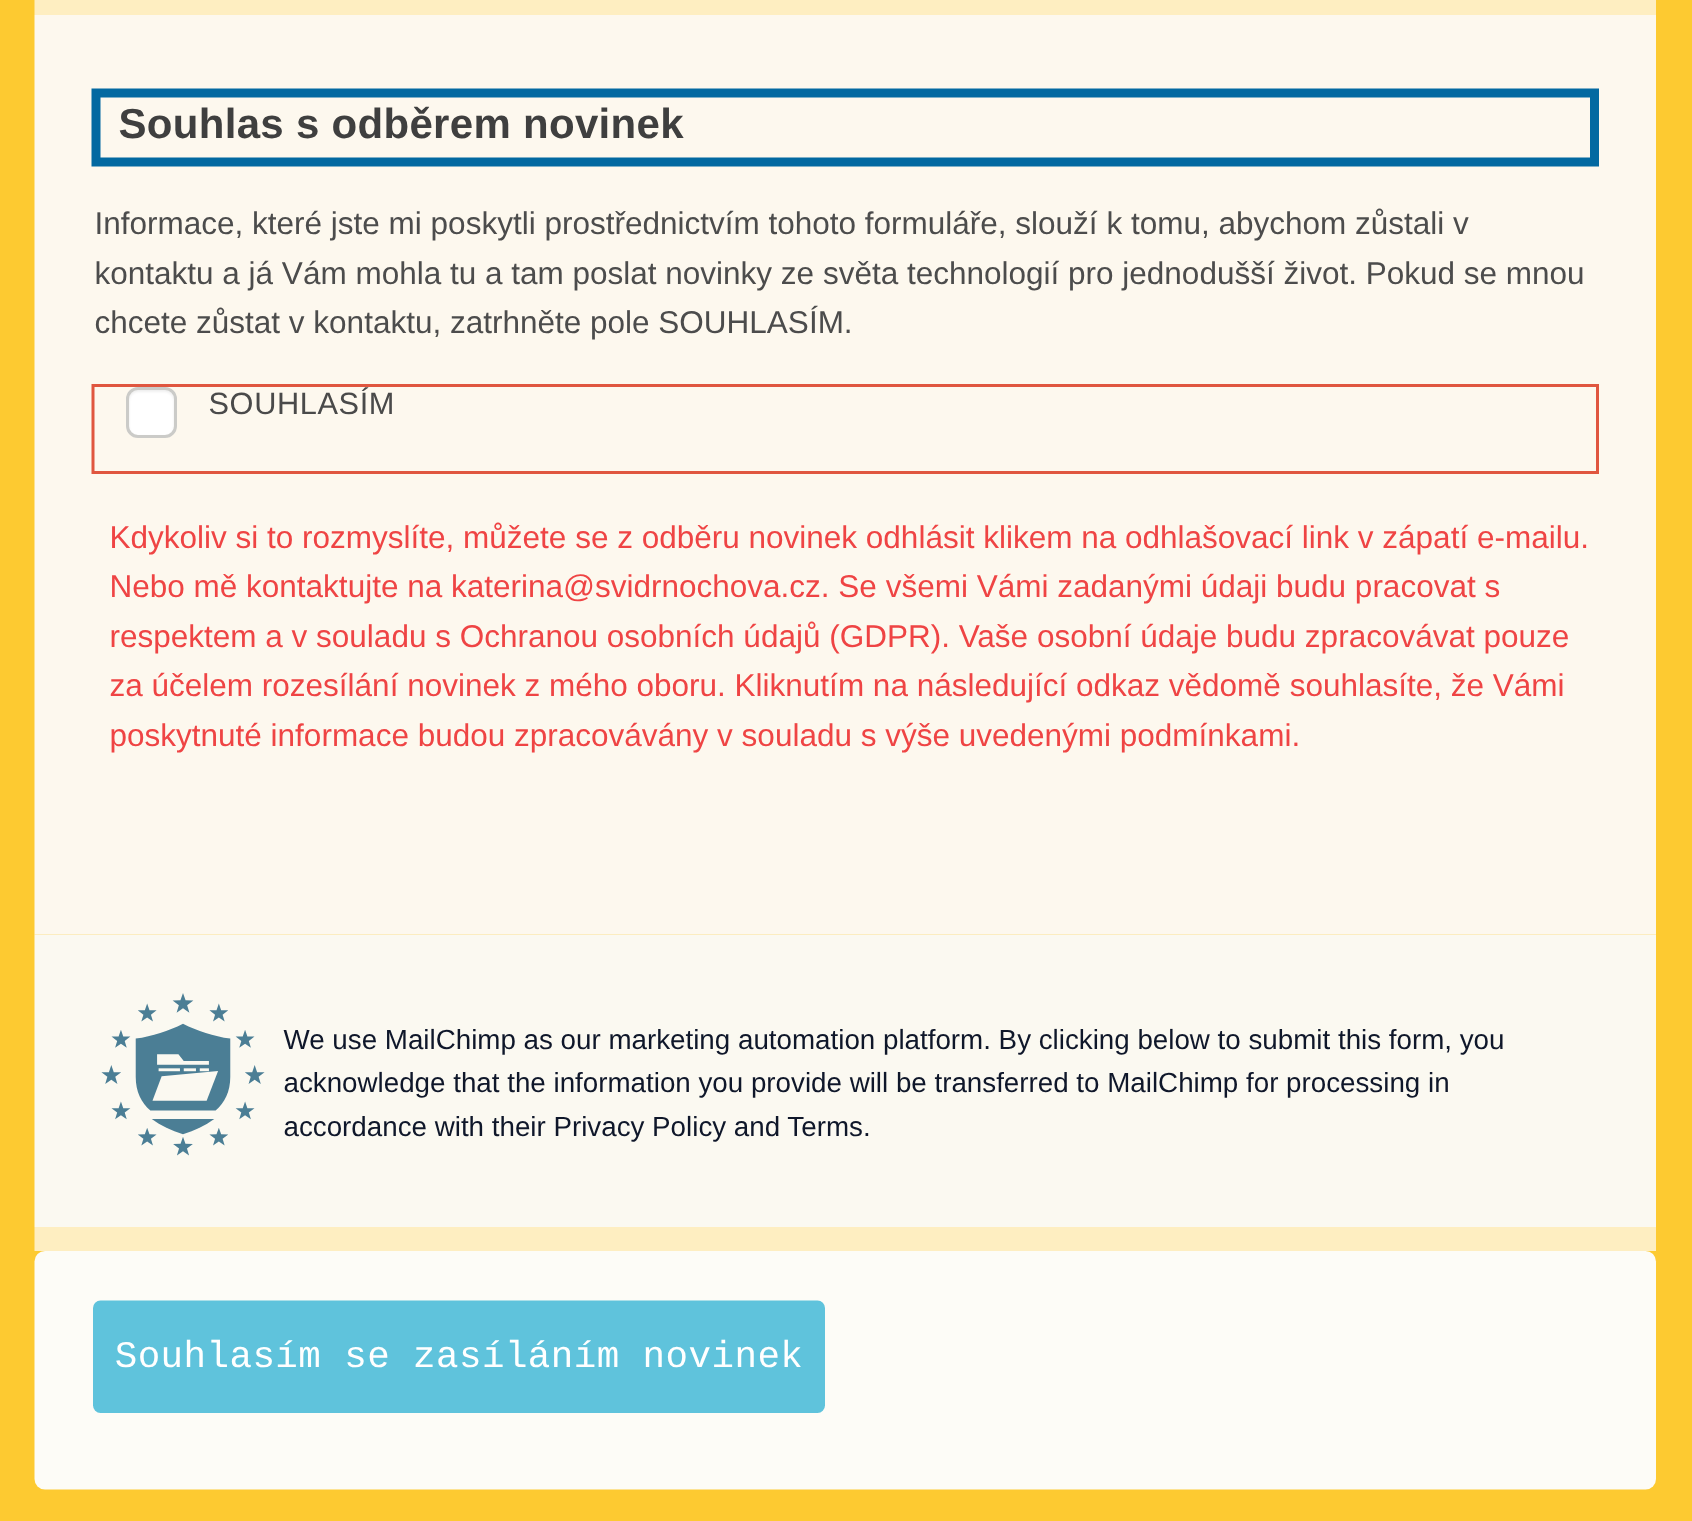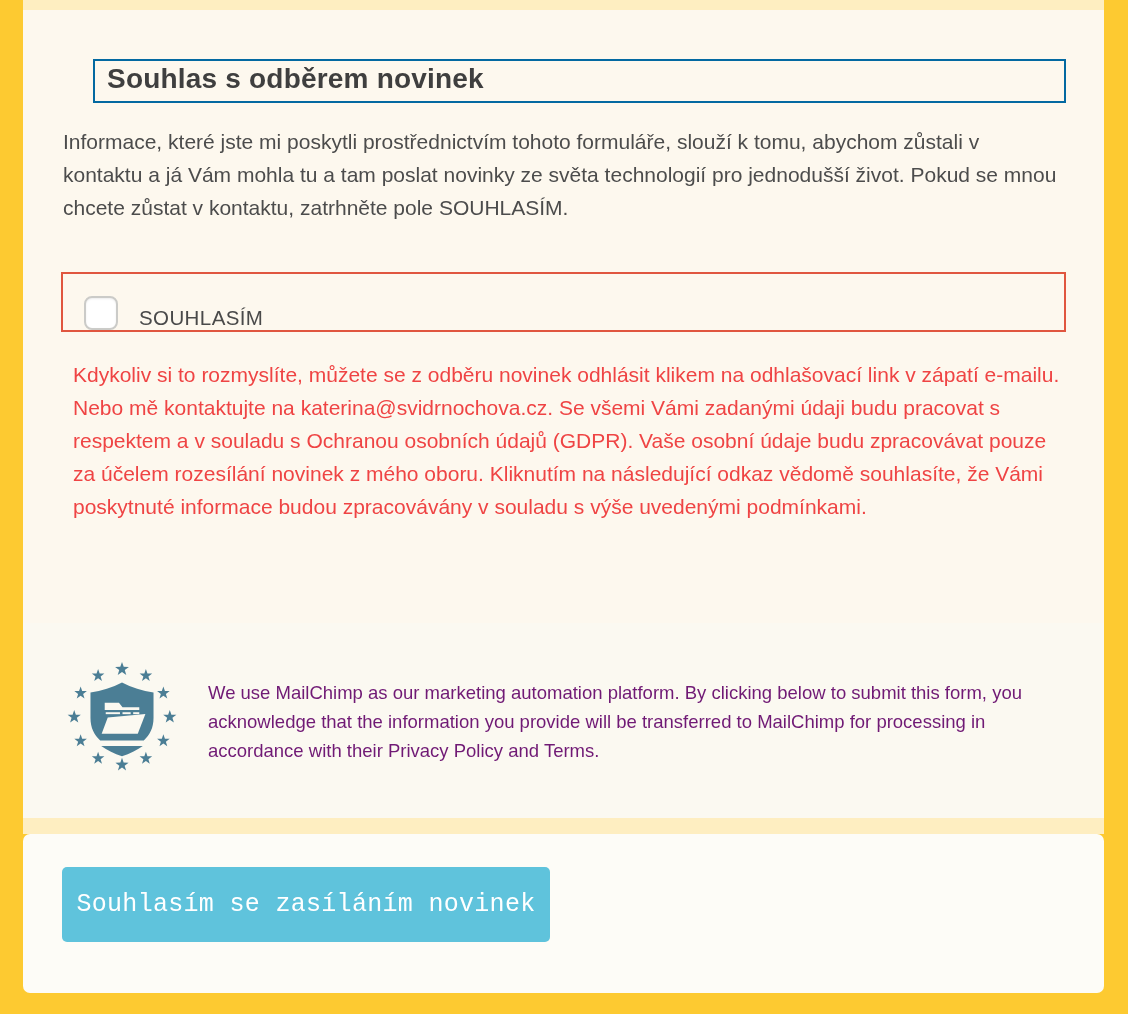--- a/index.html
+++ b/index.html
@@ -20,44 +20,43 @@
     height: 10px;
     background: #feeec1;
   }
   .form-section {
     background: #fdf8ee;
     height: 613px;
     padding: 49px 38px 0 38px;
     overflow: hidden;
   }
   .heading-box {
-    border: 2px solid #0369a1;
+    border: 6px solid #0369a1;
     padding: 1px 12px 5px 12px;
-    margin-left: 32px;
   }
   .heading-box h2 {
     margin: 0;
     font-size: 28px;
     line-height: 34px;
     font-weight: bold;
     color: #3f3f3f;
     letter-spacing: 0.2px;
   }
   .intro {
     margin: 22px 2px 4px 2px;
     font-size: 21px;
     line-height: 33px;
     color: #4c4c4c;
   }
   .consent-box {
-    margin-top: 48px;
+    margin-top: 24px;
     border: 2px solid #e0563f;
     height: 60px;
     display: flex;
-    align-items: flex-end;
+    align-items: flex-start;
     padding-left: 21px;
     cursor: pointer;
   }
   .checkbox {
     width: 34px;
     height: 34px;
     background: #ffffff;
     border: 2px solid #cbcbc8;
     border-radius: 8px;
     box-shadow: inset 0 1px 2px rgba(0,0,0,0.08);
@@ -81,25 +80,25 @@
     display: flex;
     align-items: flex-start;
     padding: 33px 38px 0 38px;
   }
   .gdpr-icon {
     width: 122px;
     height: 122px;
     flex: none;
   }
   .gdpr-text {
-    margin: 22px 0 0 25px;
+    margin: 22px 0 0 6px;
     max-width: 850px;
     font-size: 18.5px;
     line-height: 29px;
-    color: #701a75;
+    color: #0f172a;
   }
   .strip-mid {
     height: 16px;
     background: #feeec1;
   }
   .submit-card {
     background: #fdfcf7;
     height: 159px;
     border-radius: 7px;
     padding: 33px 0 0 39px;

